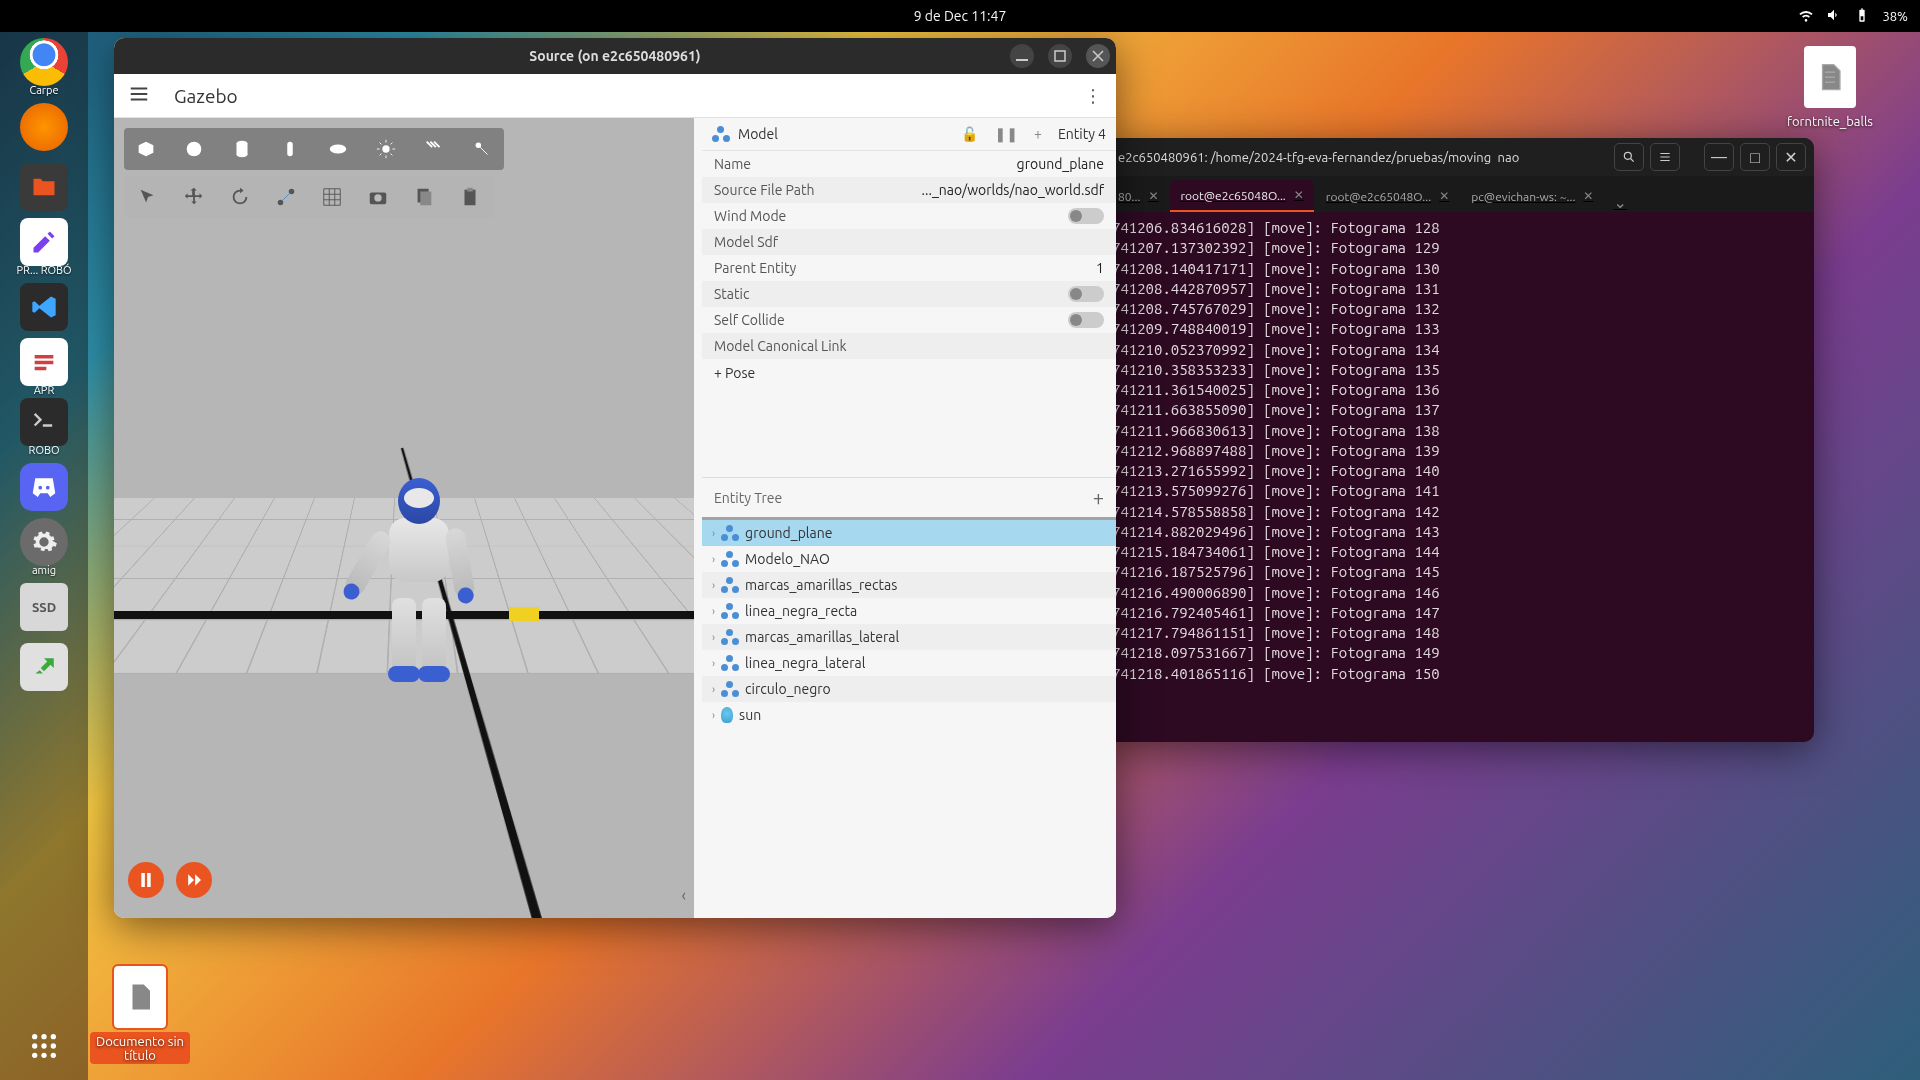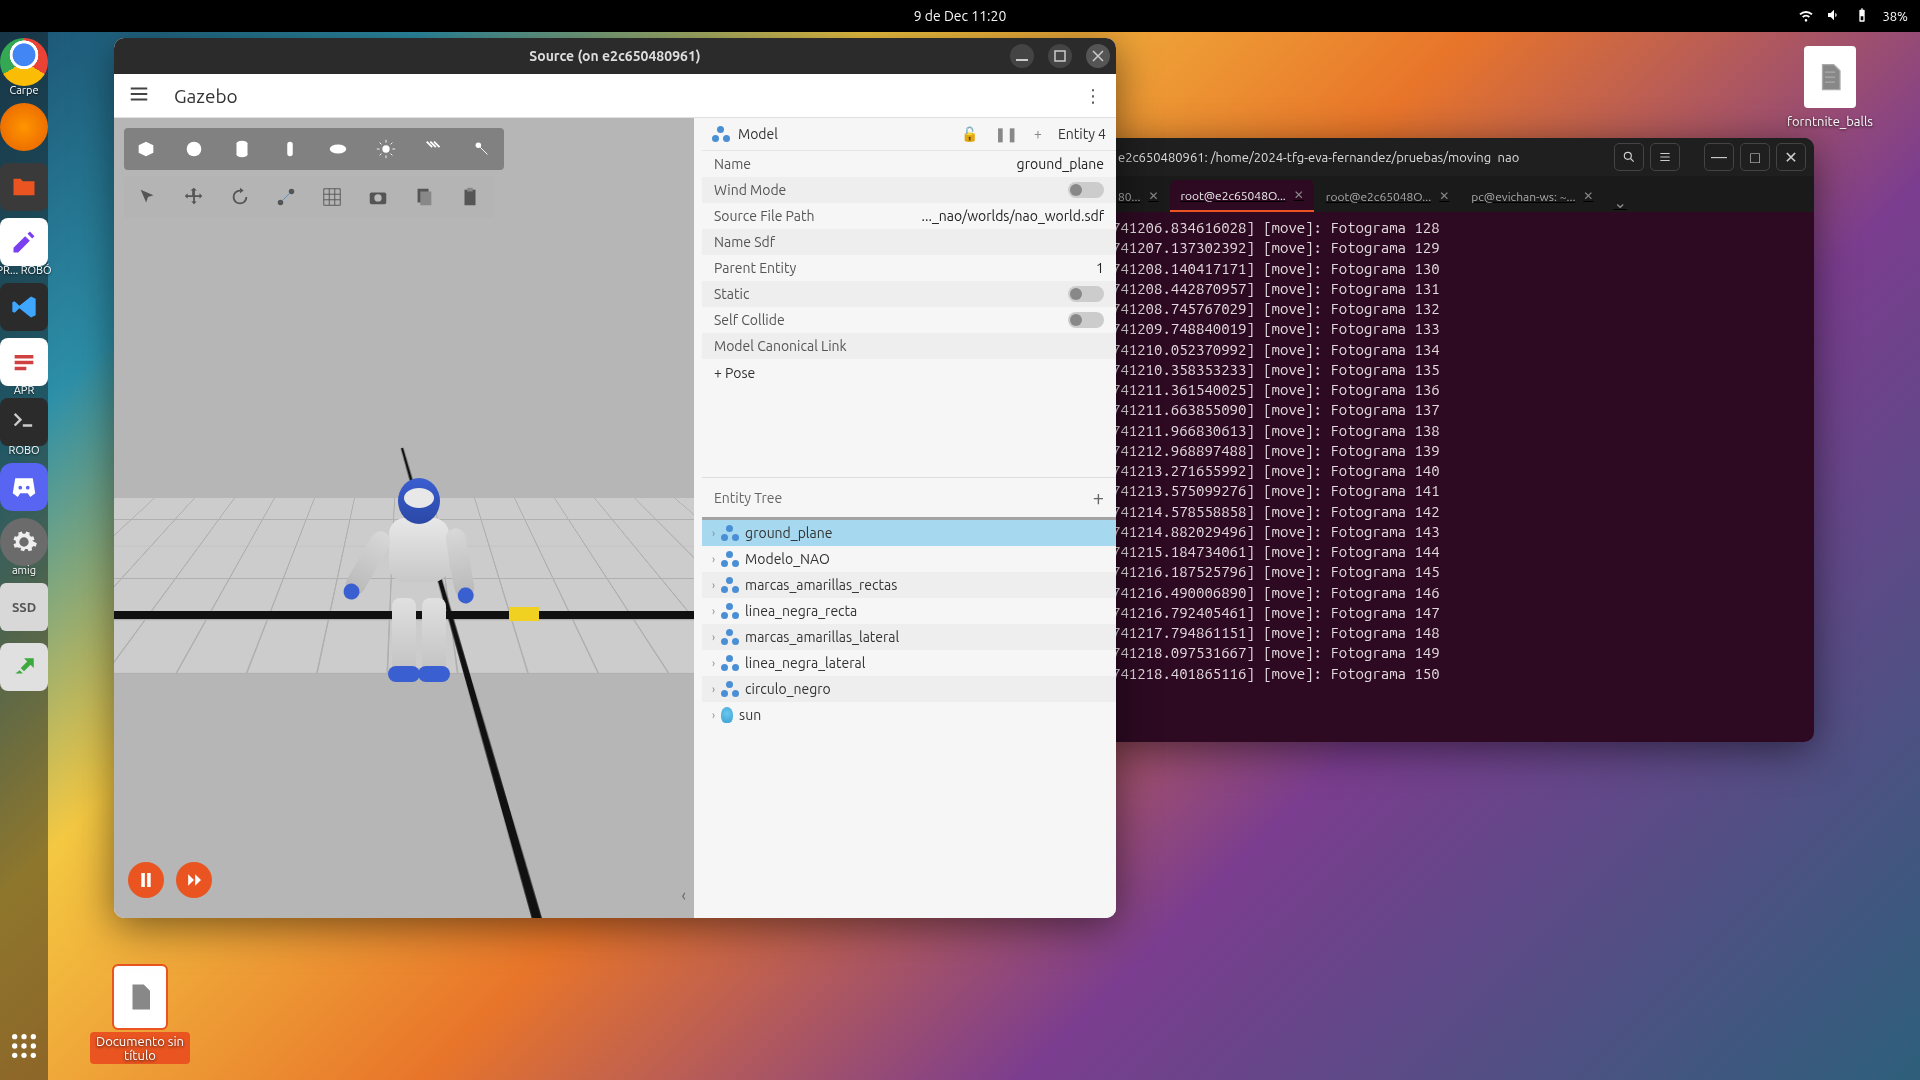--- a/index.html
+++ b/index.html
@@ -4,21 +4,21 @@
 <style>
 * { margin: 0; padding: 0; box-sizing: border-box; font-family: Ubuntu, "Segoe UI", sans-serif; }
 body { width: 1920px; height: 1080px; background: linear-gradient(135deg, #1a4d6d 0%, #2d8fa8 15%, #f4c842 30%, #e8752a 50%, #7b3d8f 70%, #2d5f7a 100%); overflow: hidden; position: relative; }
 
 
 .topbar { position: absolute; top: 0; left: 0; right: 0; height: 32px; background: #000; display: flex; align-items: center; justify-content: center; color: #fff; font-size: 14px; z-index: 10; }
 .topbar-right { position: absolute; right: 12px; display: flex; align-items: center; gap: 12px; font-size: 13px; }
 .topbar-right svg { width: 16px; height: 16px; fill: #fff; }
 
 
-.dock { position: absolute; left: 0; top: 32px; bottom: 0; width: 48px; background: rgba(20,20,20,0.45); display: flex; flex-direction: column; align-items: center; padding-top: 6px; gap: 2px; z-index: 5; }
+.dock { position: absolute; left: 0; top: 32px; bottom: 0; width: 88px; background: rgba(20,20,20,0.45); display: flex; flex-direction: column; align-items: center; padding-top: 6px; gap: 2px; z-index: 5; }
 .dock-item { width: 58px; height: 58px; display: flex; align-items: center; justify-content: center; border-radius: 10px; cursor: pointer; position: relative; }
 .dock-icon { width: 48px; height: 48px; border-radius: 8px; display: flex; align-items: center; justify-content: center; font-size: 24px; }
 .dock-item.labeled { flex-direction: column; }
 .dock-caption { font-size: 11px; color: #fff; margin-top: -2px; text-shadow: 0 1px 2px rgba(0,0,0,0.7); }
 .apps-button { position: absolute; bottom: 10px; width: 48px; height: 48px; display: flex; align-items: center; justify-content: center; }
 
 
 .desktop-icon { position: absolute; display: flex; flex-direction: column; align-items: center; color: #fff; font-size: 13px; text-shadow: 0 1px 3px rgba(0,0,0,0.8); width: 100px; text-align: center; }
 .desktop-icon .icon-bg { width: 52px; height: 62px; background: #fff; border-radius: 4px; display: flex; align-items: center; justify-content: center; margin-bottom: 4px; position: relative; }
 .desktop-icon.selected .icon-bg { outline: 2px solid #e95420; }
@@ -93,21 +93,21 @@
 .term-tab { height: 32px; padding: 0 10px; display: flex; align-items: center; gap: 8px; color: #aaa; font-size: 12px; border-radius: 6px 6px 0 0; cursor: pointer; max-width: 180px; }
 .term-tab.active { background: #2d0a22; color: #eee; border-bottom: 2px solid #e95420; }
 .term-tab-close { color: #888; }
 .term-add { color: #888; cursor: pointer; padding: 0 8px; }
 .term-body { flex: 1; padding: 6px 10px; font-family: "Ubuntu Mono", Consolas, monospace; font-size: 15px; color: #e0d8dc; line-height: 1.35; overflow: hidden; white-space: pre; }
 </style>
 </head>
 <body>
 
 <div class="topbar">
-  <span>9 de Dec  11:20</span>
+  <span>9 de Dec  11:47</span>
   <div class="topbar-right">
     <span><svg viewBox="0 0 24 24">
           <path d="M12 18a2 2 0 100 4 2 2 0 000-4zm-6-4l2 2a6 6 0 018 0l2-2a9 9 0 00-12 0zm-4-4l2 2a12 12 0 0116 0l2-2a15 15 0 00-20 0z"></path>
         </svg></span>
     <span><svg viewBox="0 0 24 24">
           <path d="M3 9v6h4l5 5V4L7 9H3zm13 3a4 4 0 00-2-3.5v7A4 4 0 0016 12z"></path>
         </svg></span>
     <span><svg viewBox="0 0 24 24">
           <path d="M15 4h-2V2h-2v2H9a1 1 0 00-1 1v16a1 1 0 001 1h6a1 1 0 001-1V5a1 1 0 00-1-1zm-1 16h-4v-6h4z"></path>
         </svg></span>
@@ -395,29 +395,29 @@
           <span>+</span>
           <span style="color:#333;">Entity 4</span>
         </div>
       </div>
       <div>
         <div class="prop-row">
             <span class="prop-label">Name</span>
             <span class="prop-val">ground_plane</span>
           </div>
         <div class="prop-row">
+            <span class="prop-label">Source File Path</span>
+            <span class="prop-val">..._nao/worlds/nao_world.sdf</span>
+          </div>
+        <div class="prop-row">
             <span class="prop-label">Wind Mode</span>
             <div class="toggle"></div>
           </div>
         <div class="prop-row">
-            <span class="prop-label">Source File Path</span>
-            <span class="prop-val">..._nao/worlds/nao_world.sdf</span>
-          </div>
-        <div class="prop-row">
-            <span class="prop-label">Name Sdf</span>
+            <span class="prop-label">Model Sdf</span>
             <span></span>
           </div>
         <div class="prop-row">
             <span class="prop-label">Parent Entity</span>
             <span class="prop-val">1</span>
           </div>
         <div class="prop-row">
             <span class="prop-label">Static</span>
             <div class="toggle"></div>
           </div>

